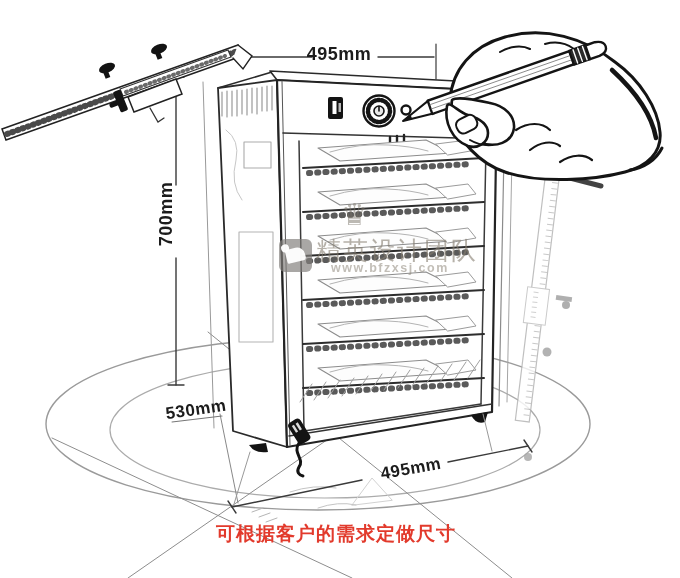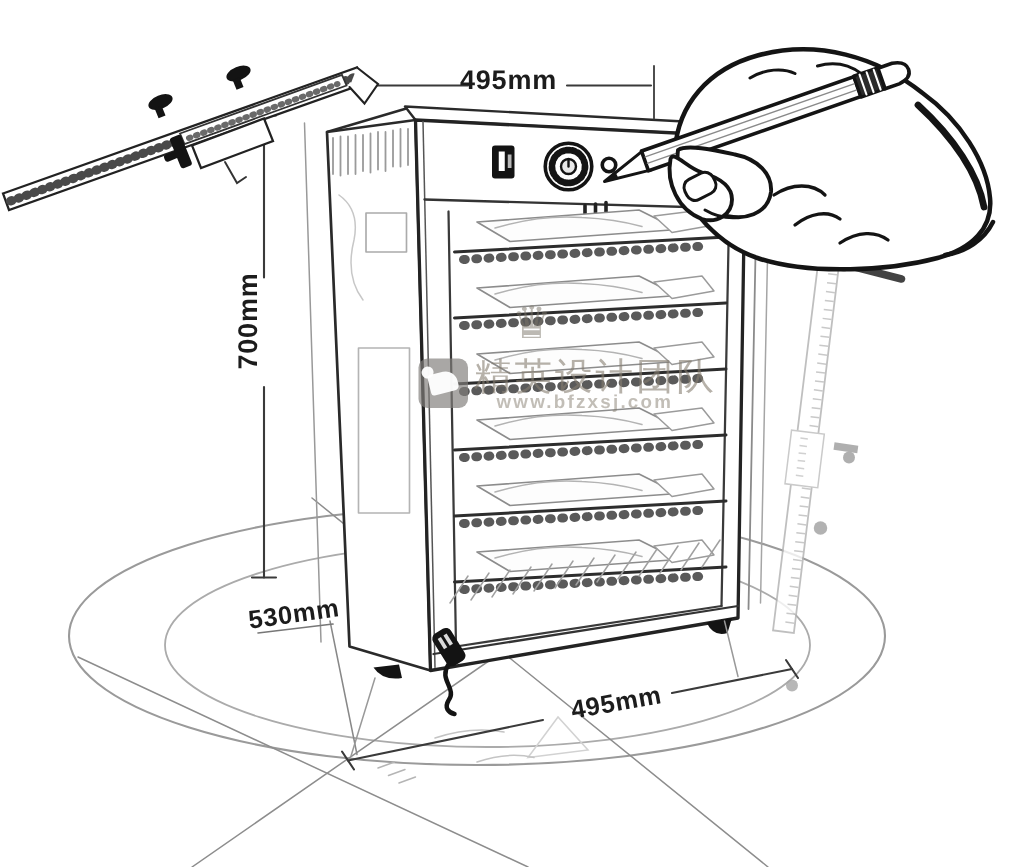--- a/index.html
+++ b/index.html
@@ -183,13 +183,14 @@
       </div>
     <div class="wm-team">精英设计团队</div>
     <div class="wm-url">www.bfzxsj.com</div>
   </div>
 
   <div class="dim dim-top">495mm</div>
   <div class="dim dim-height">700mm</div>
   <div class="dim dim-depth">530mm</div>
   <div class="dim dim-bottom">495mm</div>
 
+  <div class="note">可根据客户的需求定做尺寸</div>
 </div>
 
 </body></html>

